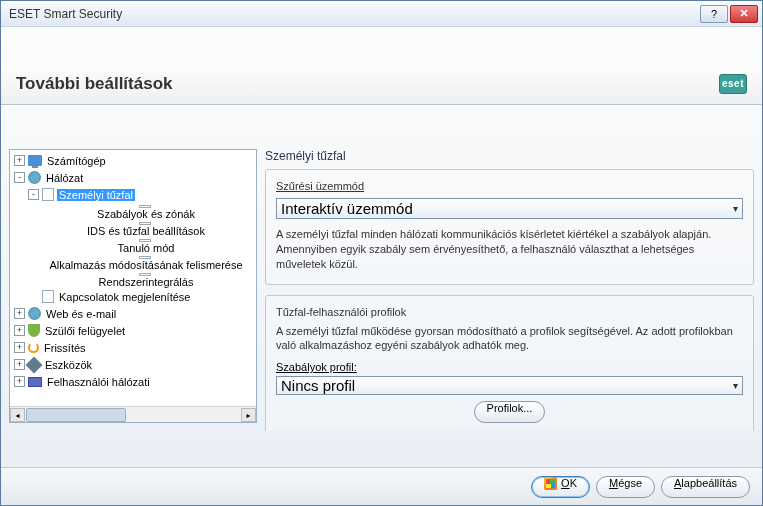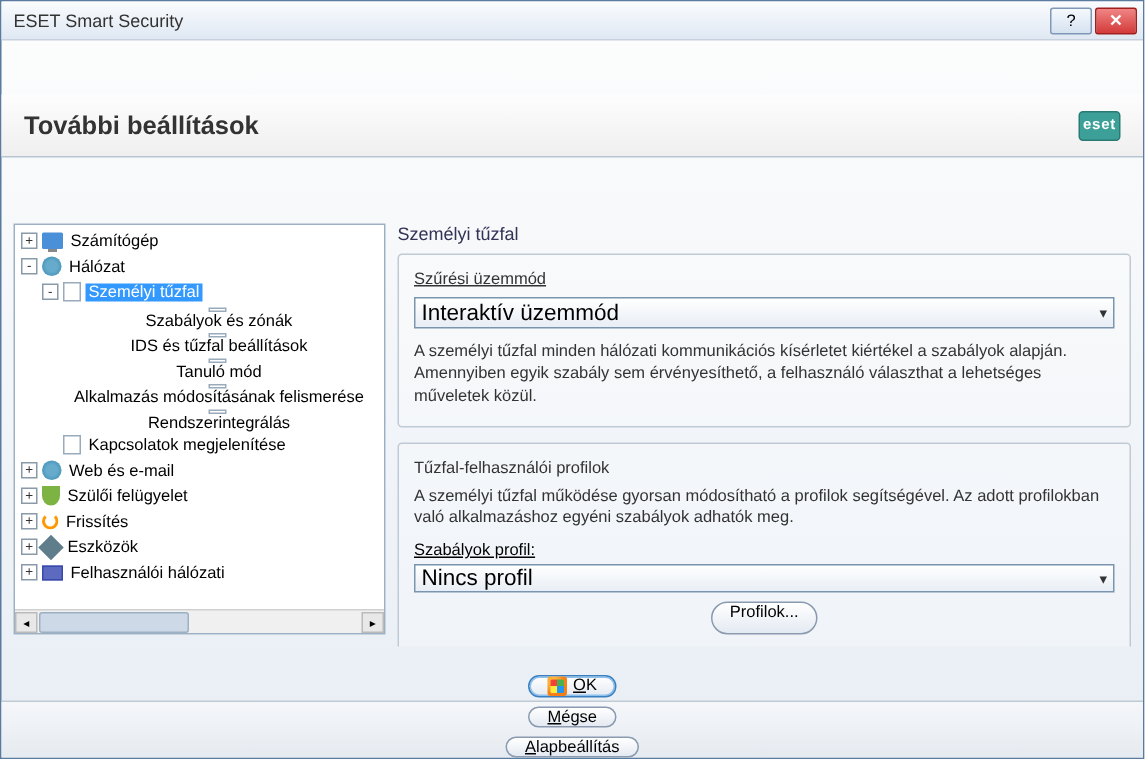--- a/index.html
+++ b/index.html
@@ -44,21 +44,21 @@
 .section-title { color: #335; font-size: 12px; margin-bottom: 6px; }
 .group { border: 1px solid #c0cad4; border-radius: 3px; padding: 10px 10px 12px 10px; margin-bottom: 10px; background: rgba(255,255,255,0.25); }
 .group-legend { font-size: 11px; color: #333; margin-bottom: 6px; }
 .select { width: 100%; height: 21px; border: 1px solid #7b95af; background: linear-gradient(to bottom, #fff, #e8eef5); padding: 0 18px 0 4px; font-size: 15px; position: relative; display: flex; align-items: center; cursor: pointer; }
 .select::after { content: '▾'; position: absolute; right: 4px; font-size: 10px; color: #333; }
 .desc { margin-top: 8px; color: #333; line-height: 1.35; }
 .profile-row { display: flex; gap: 6px; align-items: center; flex-direction: column; }
 .profile-row .select { flex: 1; }
 .btn { height: 22px; padding: 0 12px; border: 1px solid #8a9ab0; background: linear-gradient(to bottom, #fff, #e4eaf2); border-radius: 11px; cursor: pointer; font-size: 11px; display: inline-flex; gap: 4px; }
 .btn.default { border-color: #3a80c0; box-shadow: 0 0 0 1px #8ec1ee inset; }
-.footer { height: 38px; display: flex; align-items: center; justify-content: flex-end; gap: 6px; padding: 0 12px; border-top: 1px solid #c0cad4; background: linear-gradient(to bottom, #f5f7fa, #e5eaf0); flex-direction: column; }
+.footer { height: 38px; display: flex; align-items: center; justify-content: flex-end; gap: 6px; padding: 0 12px; border-top: 1px solid #c0cad4; background: linear-gradient(to bottom, #f5f7fa, #e5eaf0); }
 .shield-ico { width: 13px; height: 13px; background: radial-gradient(circle at 30% 30%, #ffd54f, #f57f17 60%); border-radius: 2px; position: relative; }
 .shield-ico::after { content: ''; position: absolute; inset: 2px; background: conic-gradient(#4caf50 0 25%, #2196f3 25% 50%, #ffeb3b 50% 75%, #f44336 75% 100%); border-radius: 1px; }
 u.accesskey { text-decoration: underline; }
 .lbl { display: block; margin-bottom: 3px; }
 </style>
 </head>
 <body>
 
 <div class="window">
   <div class="titlebar">

